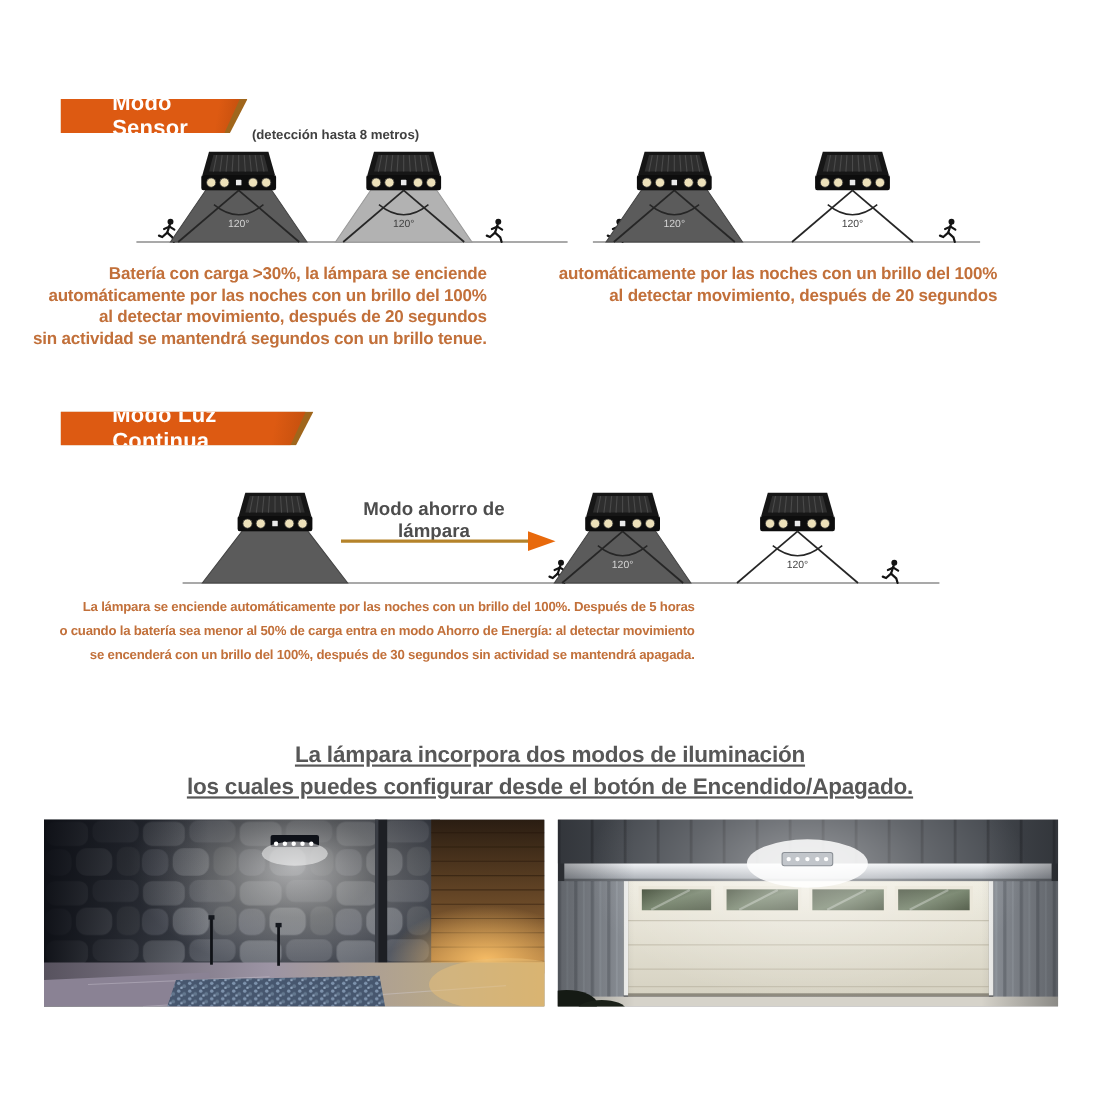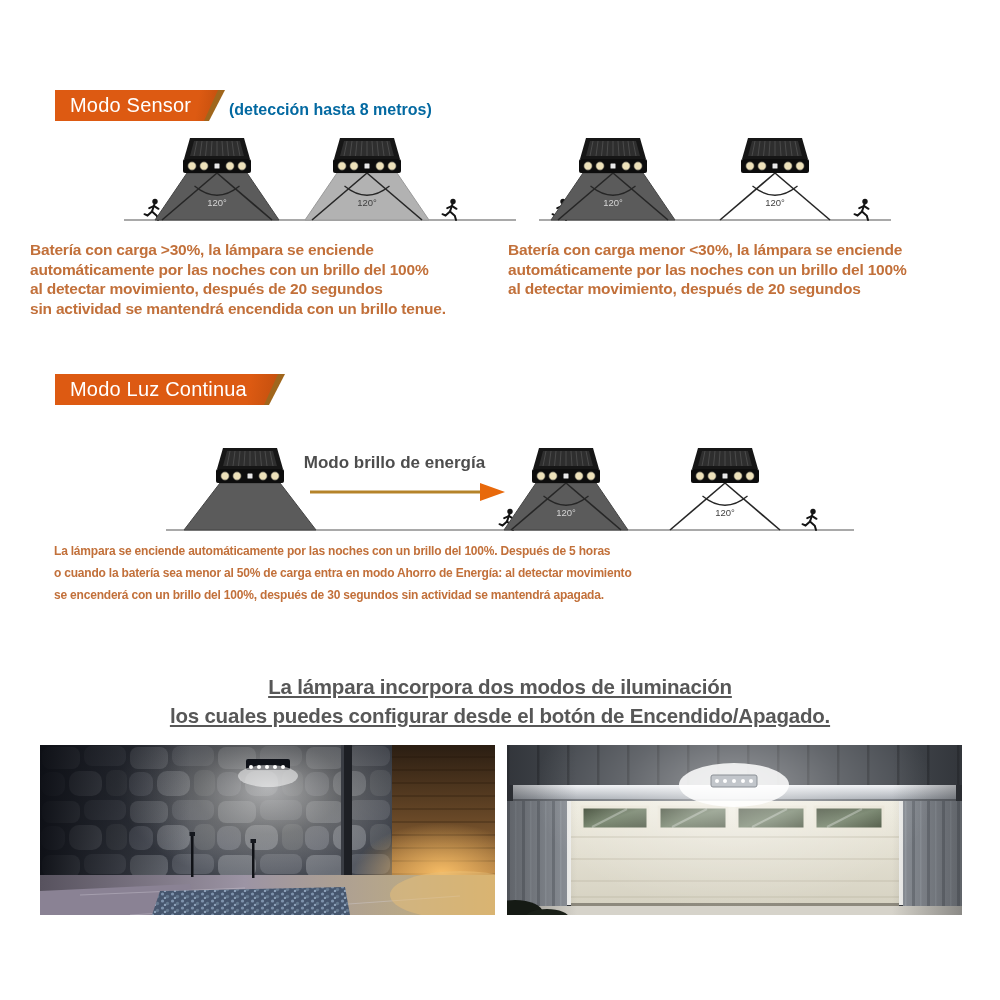--- a/index.html
+++ b/index.html
@@ -6,28 +6,28 @@
   .stage{position:relative;width:1000px;height:1000px;background:#ffffff;overflow:hidden;
          font-family:"Liberation Sans", sans-serif;}
   
   .banner{position:absolute;height:31px;}
   .banner .fold{position:absolute;left:0;top:0;width:100%;height:100%;
       background:#a0661c;clip-path:polygon(0 0,100% 0,calc(100% - 16px) 100%,0 100%);}
   .banner .main{position:absolute;left:0;top:0;width:calc(100% - 7px);height:100%;
       background:linear-gradient(100deg,#dd5a12 86%,#c24f0e 100%);
       clip-path:polygon(0 0,100% 0,calc(100% - 14px) 100%,0 100%);
       display:flex;align-items:center;padding-left:15px;box-sizing:border-box;}
-  .banner .main span{color:#ffffff;font-weight:normal;font-size:20px;letter-spacing:0.2px;}
+  .banner .main span{color:#ffffff;font-weight:bold;font-size:20px;letter-spacing:0.2px;margin-left:32px;}
   #banner-sensor{left:55px;top:90px;width:170px;}
   #banner-continua{left:55px;top:374px;width:230px;}
   
-  .subtitle{position:absolute;left:229px;top:94px;height:31px;line-height:31px;
-      font-size:16px;font-weight:bold;color:#0369a1;}
+  .subtitle{position:absolute;left:229px;top:107px;height:31px;line-height:31px;
+      font-size:12px;font-weight:bold;color:#404040;}
   .caption{position:absolute;font-size:15.5px;font-weight:600;color:#c2703a;
-      line-height:19.5px;letter-spacing:-0.2px;white-space:nowrap;}
+      line-height:19.5px;letter-spacing:-0.2px;white-space:nowrap;text-align:right;}
   #caption-left{left:30px;top:240px;}
   #caption-right{left:508px;top:240px;}
   #caption-continua{left:54px;top:540px;font-size:12px;line-height:22px;}
   .energy-label{position:absolute;left:297px;top:453px;width:195px;text-align:center;
       font-size:17px;font-weight:bold;color:#4d4d4d;}
   .footer{position:absolute;left:0;top:672px;width:1000px;text-align:center;
       font-size:20.5px;font-weight:bold;color:#575757;line-height:29px;letter-spacing:-0.2px;text-decoration:underline;}
   
   .diag{position:absolute;}
   .angle-light{fill:#d4d4d4;font-size:9.5px;text-anchor:middle;}
@@ -112,36 +112,35 @@
       <use href="#lampHead"></use>
       <text class="angle-dark" x="0" y="33">120°</text>
     </g>
     <use href="#runner" transform="translate(327,94)"></use>
   </svg>
 
   <div class="caption" id="caption-left">
     <div>Batería con carga &gt;30%, la lámpara se enciende</div>
     <div>automáticamente por las noches con un brillo del 100%</div>
     <div>al detectar movimiento, después de 20 segundos</div>
-    <div>sin actividad se mantendrá encendida con un brillo tenue.</div>
+    <div>sin actividad se mantendrá segundos con un brillo tenue.</div>
   </div>
   <div class="caption" id="caption-right">
-    <div>Batería con carga menor &lt;30%, la lámpara se enciende</div>
     <div>automáticamente por las noches con un brillo del 100%</div>
     <div>al detectar movimiento, después de 20 segundos</div>
   </div>
 
   <div class="banner" id="banner-continua">
     <div class="fold"></div>
     <div class="main">
       <span>Modo Luz Continua</span>
     </div>
   </div>
 
-  <div class="energy-label">Modo brillo de energía</div>
+  <div class="energy-label">Modo ahorro de lámpara</div>
 
   <svg class="diag" style="left:160px;top:438px" width="700" height="100" viewBox="0 0 700 100">
     <line x1="6" y1="92" x2="694" y2="92" stroke="#a9a9a9" stroke-width="2"></line>
     <g transform="translate(90,45)">
       <polygon points="-30,0 30,0 66,47 -66,47" fill="#5b5b5b" stroke="#454545"></polygon>
       <use href="#lampHead"></use>
     </g>
     <g>
       <line x1="150" y1="54" x2="322" y2="54" stroke="#b5832a" stroke-width="3"></line>
       <polygon points="320,45 345,54 320,63" fill="#e8690b"></polygon>

